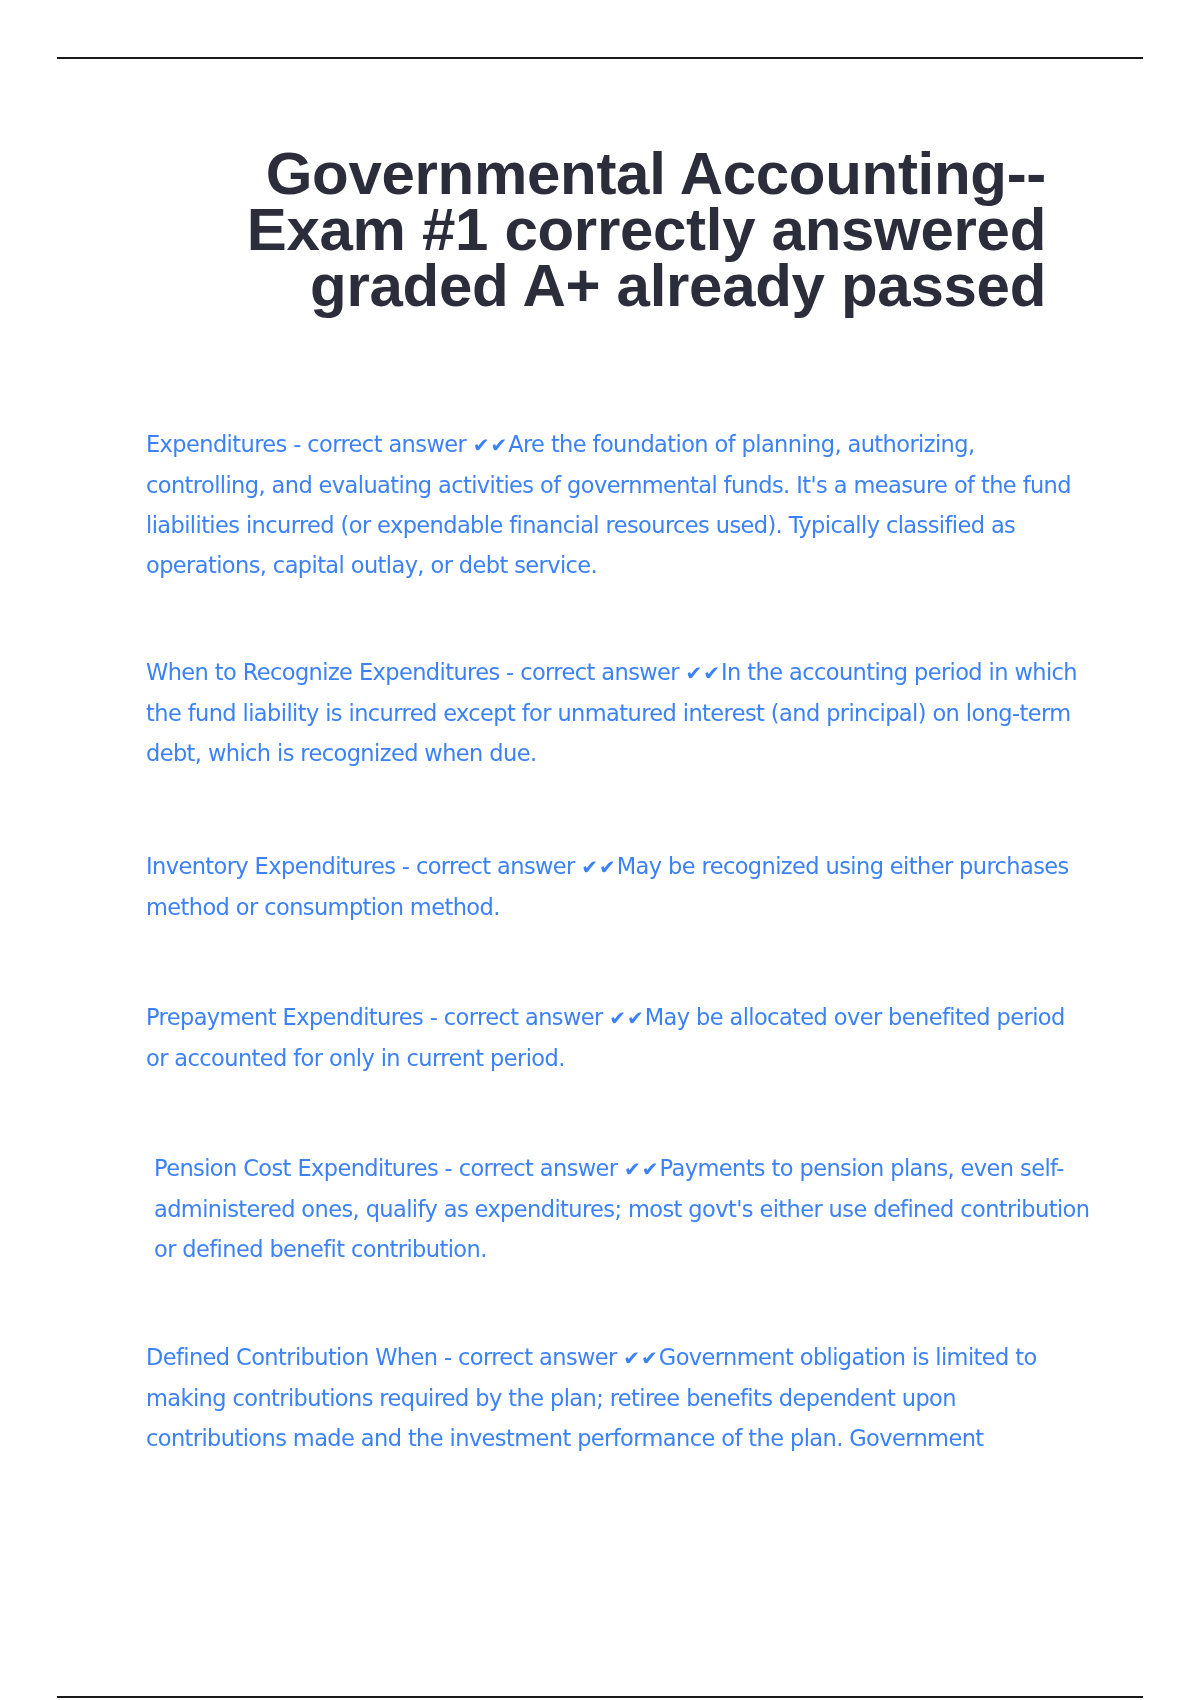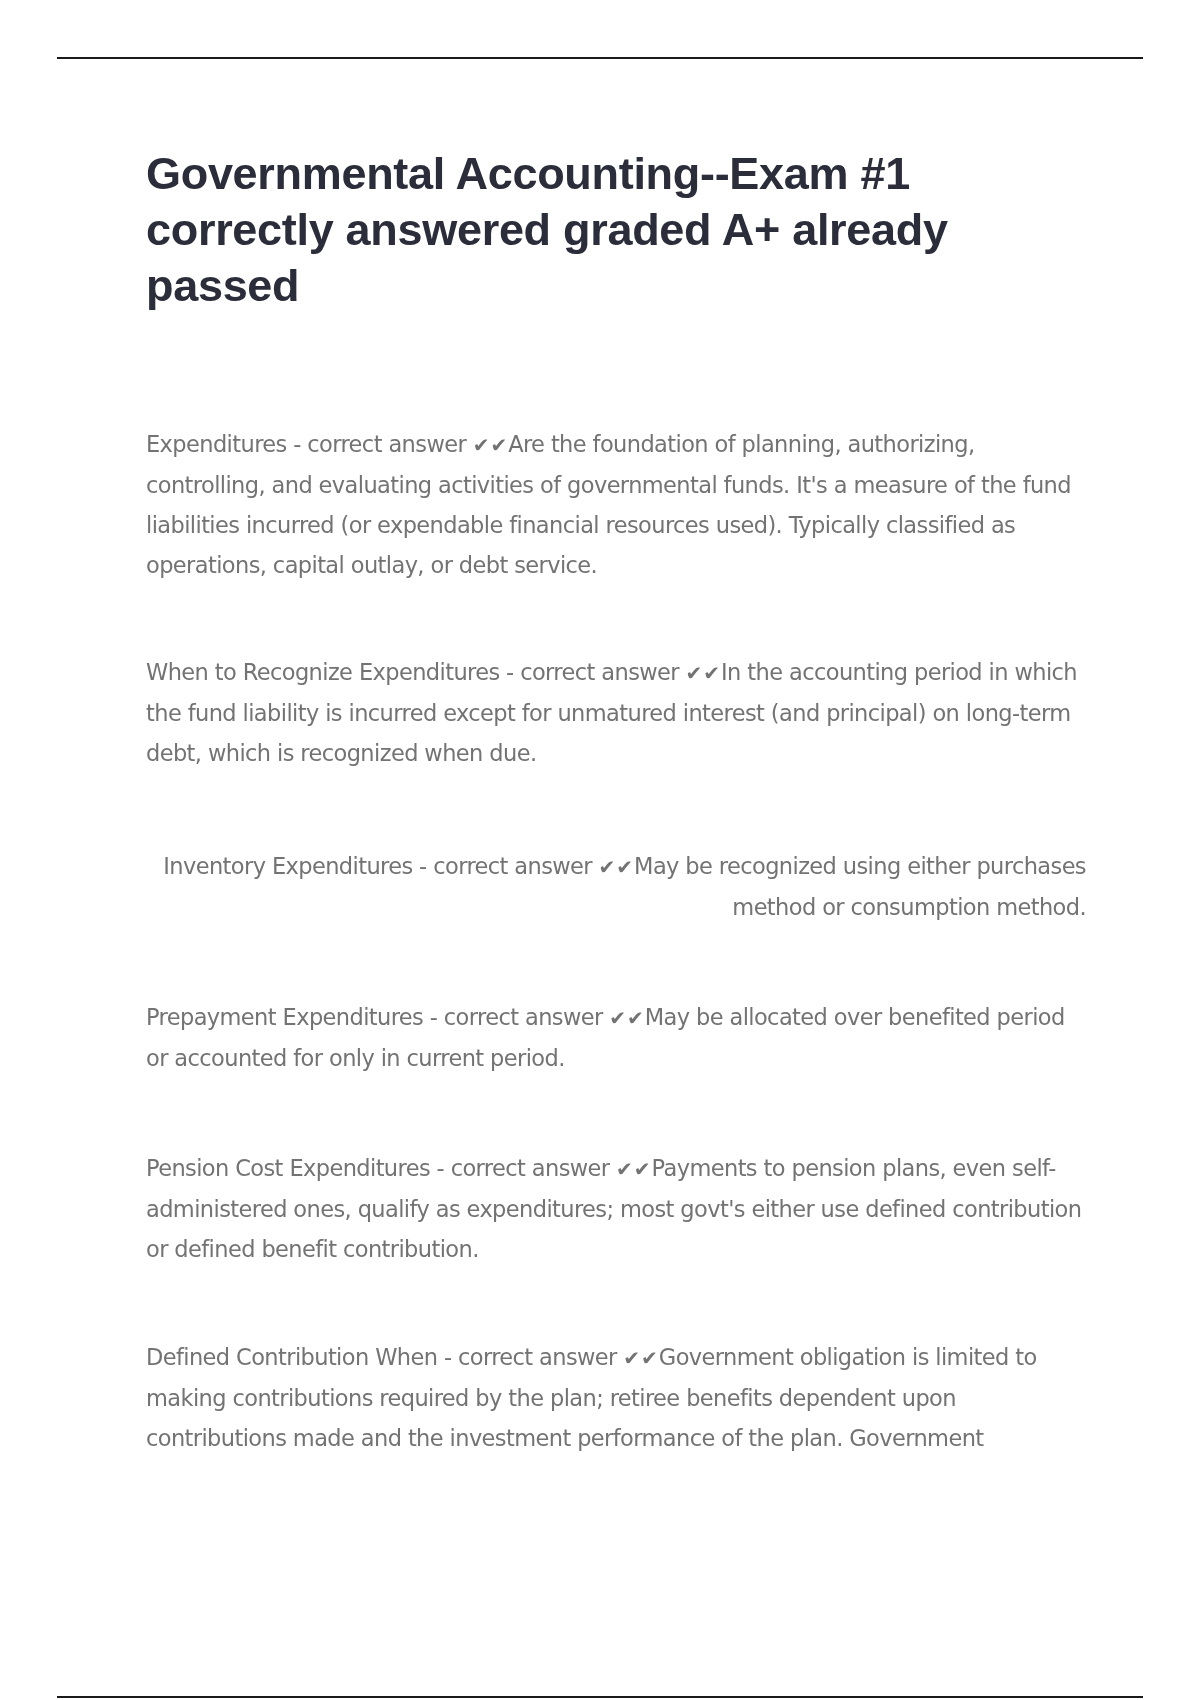--- a/index.html
+++ b/index.html
@@ -3,54 +3,55 @@
 <meta charset="utf-8">
 <style>
   html, body { margin: 0; padding: 0; background: #ffffff; }
   body { width: 1200px; height: 1700px; position: relative; overflow: hidden; }
   .rule { position: absolute; left: 57px; width: 1086px; height: 2px; background: #1a1a1a; }
   .rule.top { top: 57px; }
   .rule.bottom { top: 1696px; }
   .title {
     position: absolute; left: 146px; top: 146px; width: 900px;
     font-family: "Liberation Sans", sans-serif; font-weight: bold;
-    font-size: 45px; line-height: 56px; color: #2b2d3a; margin: 0;
+    font-size: 60px; line-height: 56px; color: #2b2d3a; margin: 0;
     letter-spacing: -0.3px;
+    text-align: right;
   }
   .qa {
     position: absolute; left: 146px; width: 940px; margin: 0;
     font-family: "DejaVu Sans", sans-serif; font-size: 22.5px;
-    line-height: 40px; color: #737373; letter-spacing: -0.6px;
+    line-height: 40px; color: #3b82f6; letter-spacing: -0.6px;
   }
   .check { font-size: 20px; letter-spacing: 1px; }
 </style>
 </head>
 <body>
 
 <div class="rule top"></div>
 
 <h1 class="title">Governmental Accounting--Exam #1 correctly answered graded A+ already passed</h1>
 
 <p class="qa" style="top:424px;">
   <span>Expenditures - correct answer </span><span class="check">✔✔</span><span>Are the foundation of planning, authorizing, controlling, and evaluating activities of governmental funds. It's a measure of the fund liabilities incurred (or expendable financial resources used). Typically classified as operations, capital outlay, or debt service.</span>
 </p>
 
 <p class="qa" style="top:652px;">
   <span>When to Recognize Expenditures - correct answer </span><span class="check">✔✔</span><span>In the accounting period in which the fund liability is incurred except for unmatured interest (and principal) on long-term debt, which is recognized when due.</span>
 </p>
 
-<p class="qa" style="top:846px;text-align:right;">
+<p class="qa" style="top:846px;">
   <span>Inventory Expenditures - correct answer </span><span class="check">✔✔</span><span>May be recognized using either purchases method or consumption method.</span>
 </p>
 
 <p class="qa" style="top:997px;">
   <span>Prepayment Expenditures - correct answer </span><span class="check">✔✔</span><span>May be allocated over benefited period or accounted for only in current period.</span>
 </p>
 
-<p class="qa" style="top:1148px;">
+<p class="qa" style="top:1148px;margin-left:8px;">
   <span>Pension Cost Expenditures - correct answer </span><span class="check">✔✔</span><span>Payments to pension plans, even self-administered ones, qualify as expenditures; most govt's either use defined contribution or defined benefit contribution.</span>
 </p>
 
 <p class="qa" style="top:1337px;">
   <span>Defined Contribution When - correct answer </span><span class="check">✔✔</span><span>Government obligation is limited to making contributions required by the plan; retiree benefits dependent upon contributions made and the investment performance of the plan. Government</span>
 </p>
 
 <div class="rule bottom"></div>
 
 </body></html>

